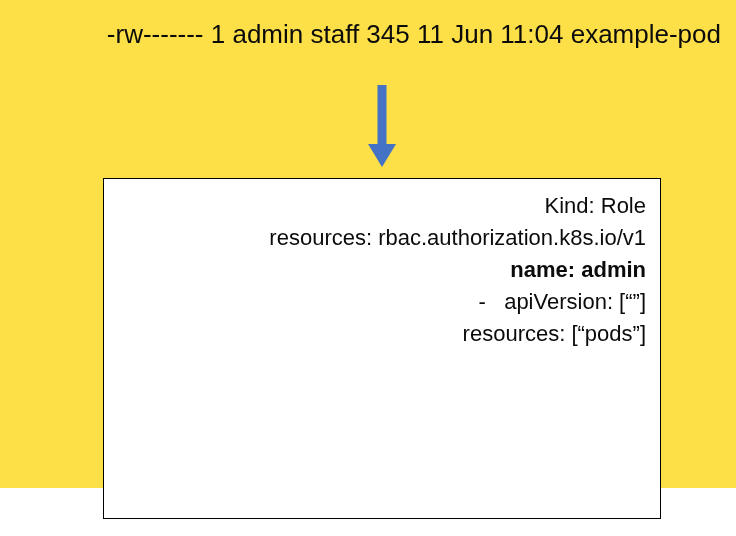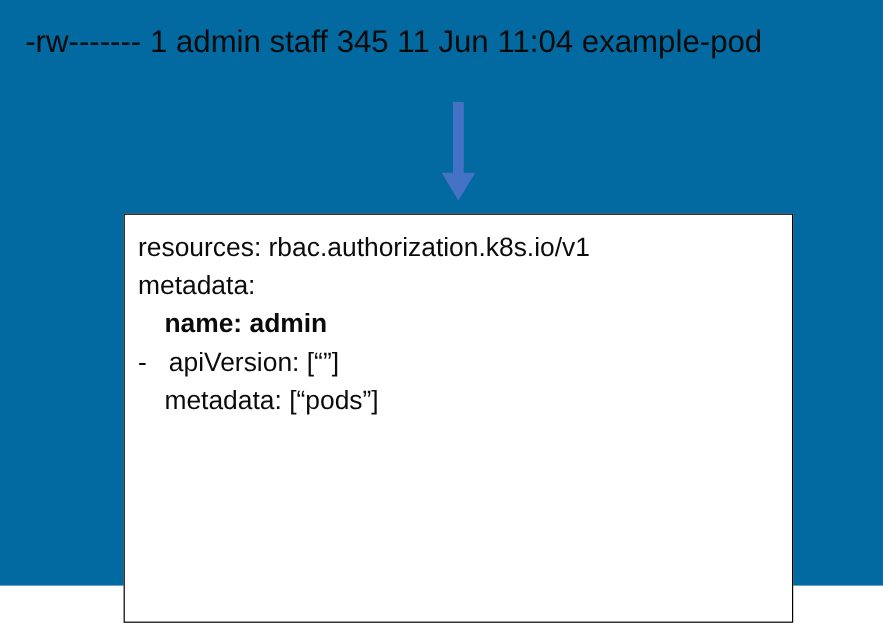--- a/index.html
+++ b/index.html
@@ -6,21 +6,22 @@
   html, body {
     width: 736px; height: 536px;
     background: #ffffff;
     font-family: "Liberation Sans", sans-serif;
     color: #000000;
     overflow: hidden;
   }
   .canvas {
     position: relative;
     width: 736px; height: 488px;
-    background: #0369a1;
+    background: #fde047;
+    text-align: right;
   }
   .file-listing {
     position: absolute;
     left: 21px; top: 17px;
     width: 700px;
     font-size: 26px;
     line-height: 34px;
     white-space: pre;
     color: #0b0b0b;
   }
@@ -54,20 +55,20 @@
   <div class="file-listing">-rw------- 1 admin staff 345 11 Jun 11:04 example-pod</div>
 
   <div class="arrow-wrap">
     <svg width="30" height="82" viewBox="0 0 30 82" xmlns="http://www.w3.org/2000/svg">
       <rect x="10.5" y="0" width="9" height="61" fill="#4472C4"></rect>
       <polygon points="1,59 29,59 15,82" fill="#4472C4"></polygon>
     </svg>
   </div>
 
   <div class="yaml-box">
+      <div class="yaml-line">Kind: Role</div>
       <div class="yaml-line">resources: rbac.authorization.k8s.io/v1</div>
-      <div class="yaml-line">metadata:</div>
       <div class="yaml-line indent bold">name: admin</div>
       <div class="yaml-line">-   apiVersion: [“”]</div>
-      <div class="yaml-line indent">metadata: [“pods”]</div>
+      <div class="yaml-line indent">resources: [“pods”]</div>
     </div>
 
 </div>
 
 </body></html>

